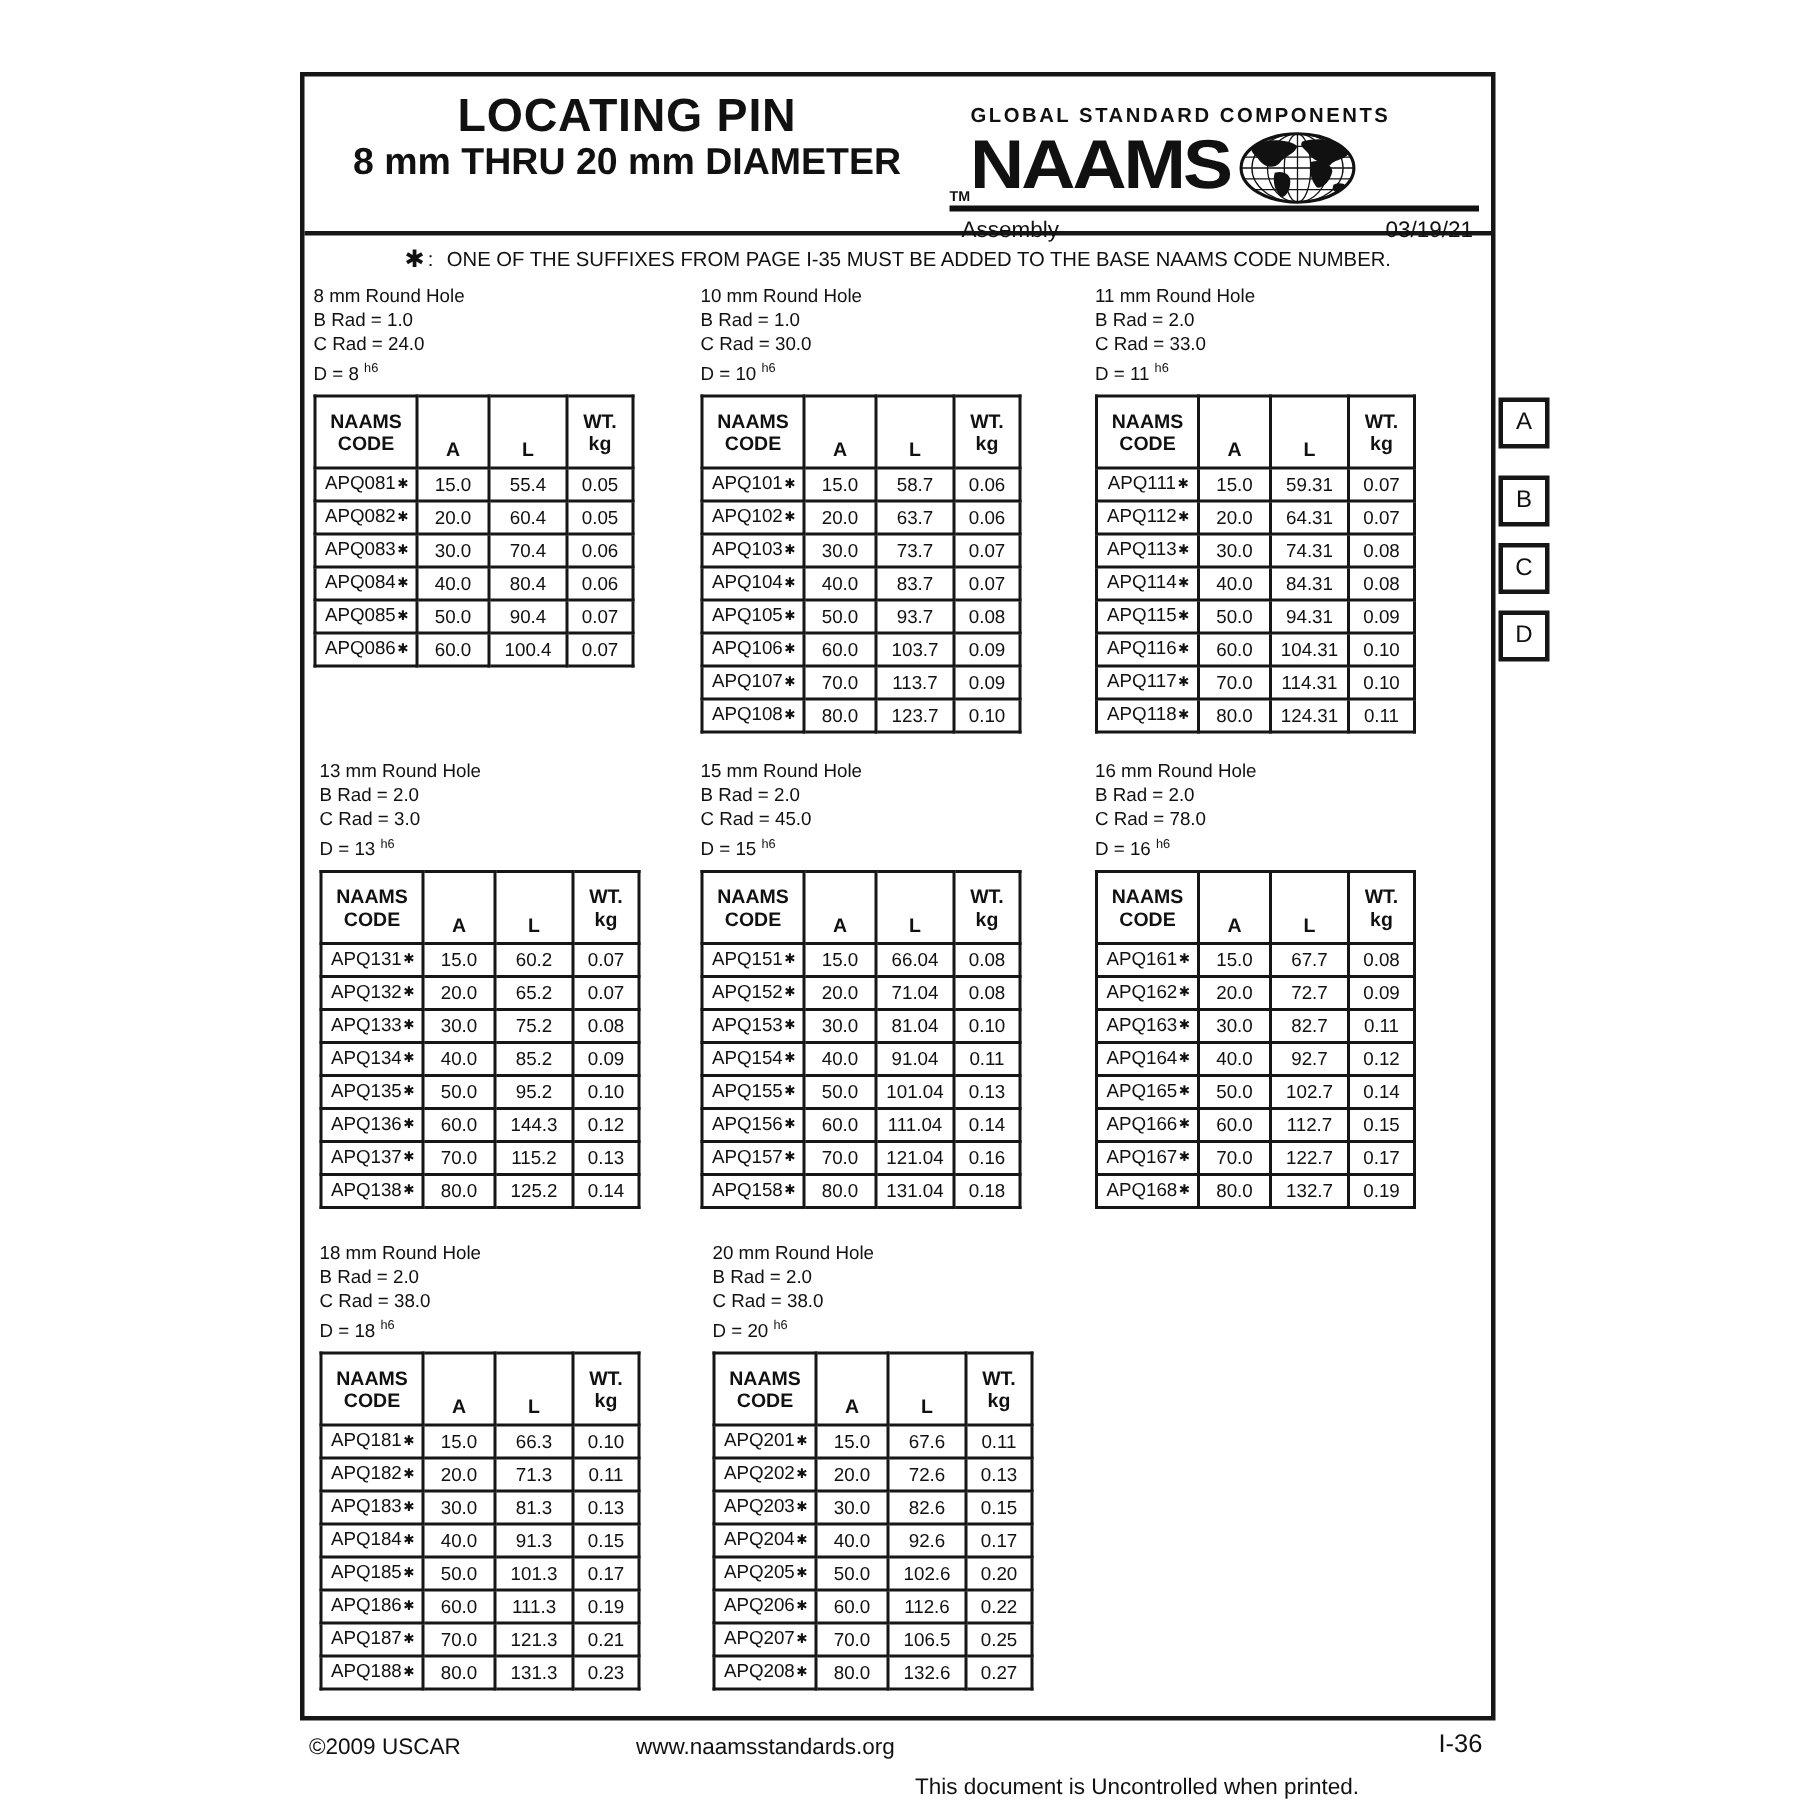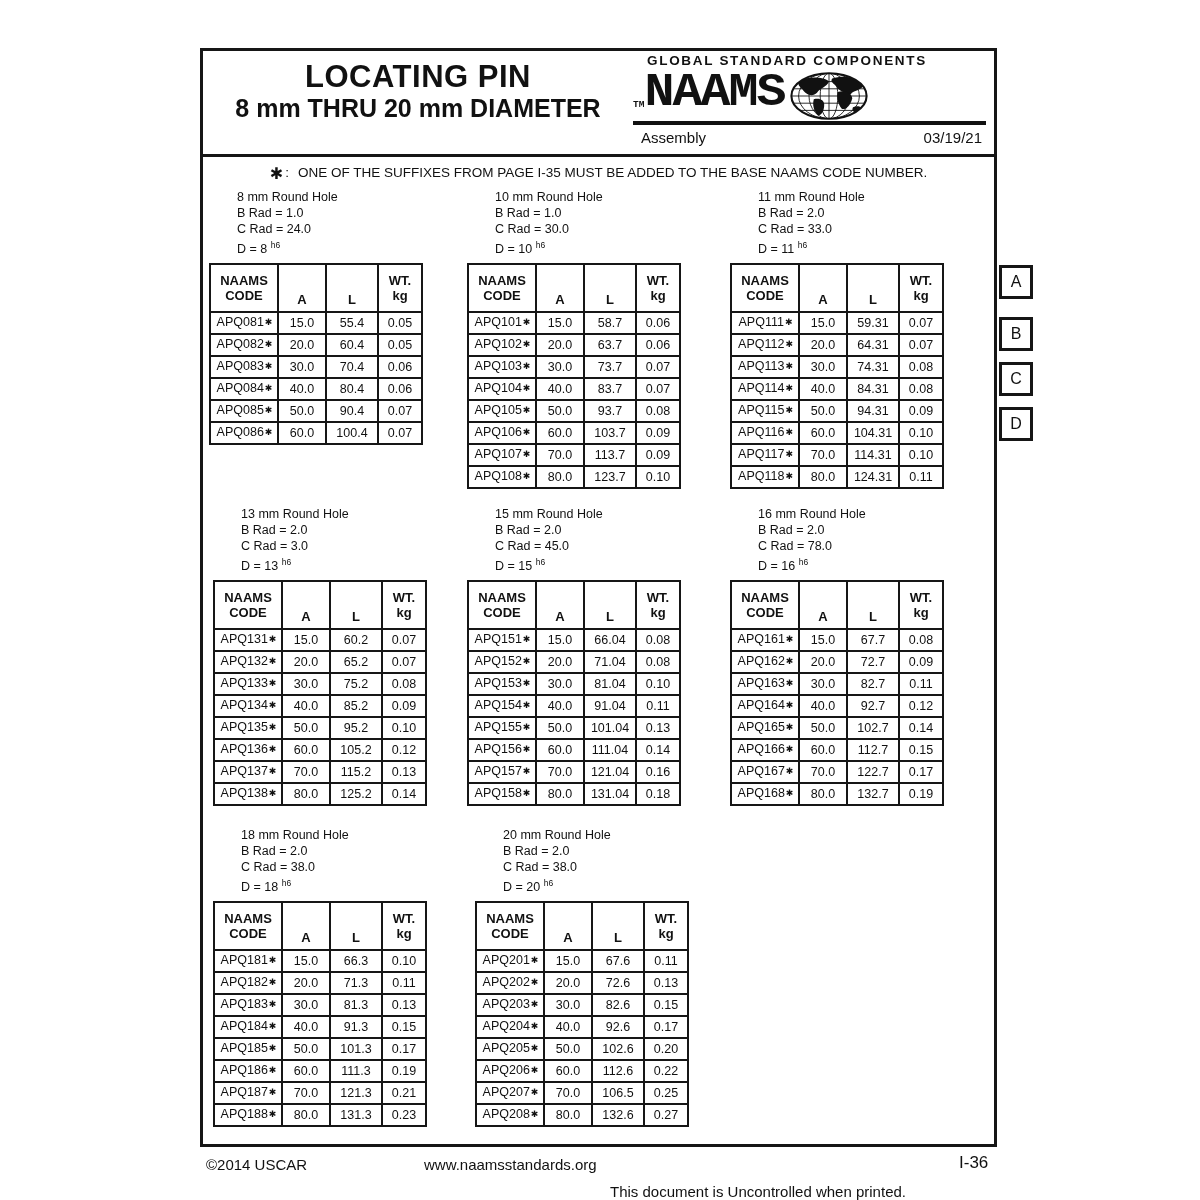--- a/index.html
+++ b/index.html
@@ -19,38 +19,38 @@
     box-sizing:border-box;
   }
 
   
   .header-box { position:relative; height:103px; border-bottom:3px solid #161616; display:flex; }
   .title-block { width:430px; text-align:center; padding-top:9px; }
   .t1 { font-size:31px; font-weight:bold; letter-spacing:.5px; line-height:34px; }
   .t2 { font-size:25px; font-weight:bold; line-height:28px; }
   .t3 { font-size:25px; font-weight:bold; line-height:28px; }
 
-  .brand-block { flex:1; padding:2px 8px 0 0; }
+  .brand-block { flex:1; padding:18px 8px 0 0; }
   .brand-top { font-size:13.5px; font-weight:bold; letter-spacing:1.7px; padding-left:14px; white-space:nowrap; }
-  .brand-mid { display:flex; align-items:center;font-family:Liberation Mono, monospace; }
+  .brand-mid { display:flex; align-items:flex-end; }
   .tm { font-size:9.5px; font-weight:bold; margin-top:20px; }
   .brand-name { font-size:50px; font-weight:bold; letter-spacing:-2px; line-height:50px; transform:scaleY(.92); transform-origin:top; }
   .globe { margin:3px 0 0 5px; }
   .brand-rule { border-top:4px solid #111; margin-top:0px; }
   .brand-bottom { display:flex; justify-content:space-between; font-size:15px; padding:4px 4px 0 8px; }
 
   
   .note-row { height:30px; display:flex; align-items:center; justify-content:center; font-size:13.5px; white-space:nowrap; }
   .note-star { font-size:16px; font-weight:bold; margin-right:2px; position:relative; top:1px; }
   .note-colon { margin-right:9px; }
 
   
   .content { position:relative; height:960px; }
   .section { position:absolute; }
-  .sec-line { font-size:12.5px; line-height:16px;margin-left:28px; }
+  .sec-line { font-size:12.5px; line-height:16px; }
   sup.d-sup { font-size:8.5px; }
 
   table.pin-table { border-collapse:collapse; margin-top:6px; background:#fff; }
   .pin-table th, .pin-table td { border:2px solid #161616; text-align:center; padding:0 2px; }
   .pin-table thead th { height:42px; font-size:13px; font-weight:bold; }
   .pin-table th.bottom { vertical-align:bottom; padding-bottom:4px; }
   .pin-table th .h1, .pin-table th .h2 { display:block; line-height:15px; }
   .col-code { width:62px; }
   .col-a { width:42px; }
   .col-l { width:46px; }
@@ -390,21 +390,21 @@
               </tr>
               <tr>
                 <td>APQ135<span class="ast">✱</span></td>
                 <td>50.0</td>
                 <td>95.2</td>
                 <td>0.10</td>
               </tr>
               <tr>
                 <td>APQ136<span class="ast">✱</span></td>
                 <td>60.0</td>
-                <td>105.2</td>
+                <td>144.3</td>
                 <td>0.12</td>
               </tr>
               <tr>
                 <td>APQ137<span class="ast">✱</span></td>
                 <td>70.0</td>
                 <td>115.2</td>
                 <td>0.13</td>
               </tr>
               <tr>
                 <td>APQ138<span class="ast">✱</span></td>
@@ -713,18 +713,18 @@
   </div>
       </div>
 
   </div>
 
   <div class="side-tab" style="top:265px">A</div>
   <div class="side-tab" style="top:317px">B</div>
   <div class="side-tab" style="top:362px">C</div>
   <div class="side-tab" style="top:407px">D</div>
 
-  <div class="footer-item f-copy">©2014 USCAR</div>
+  <div class="footer-item f-copy">©2009 USCAR</div>
   <div class="footer-item f-url">www.naamsstandards.org</div>
   <div class="footer-item f-notice">This document is Uncontrolled when printed.</div>
   <div class="footer-item f-page">I-36</div>
 
 </div>
 
 </body></html>

